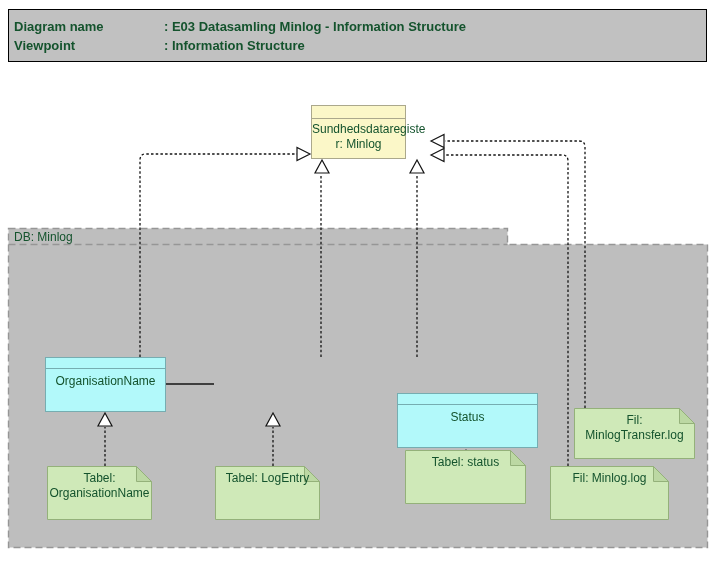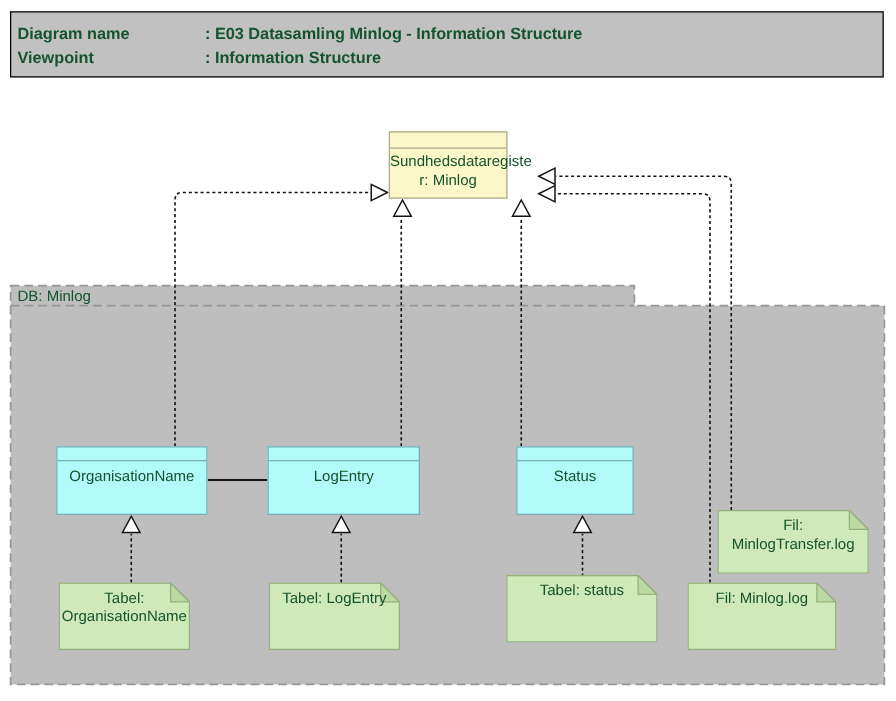--- a/index.html
+++ b/index.html
@@ -33,32 +33,32 @@
 
   
   .entity{
     position:absolute;top:357px;height:55px;
     background:#b2f9fa;border:1px solid #76adb1;
   }
   .entity-band{height:11px;border-bottom:1px solid #76adb1;}
   .entity-label{text-align:center;font-size:12px;padding-top:5px;}
   .entity-org{left:45px;width:121px;}
   .entity-logentry{left:214px;width:122px;}
-  .entity-status{left:413px;width:94px;}
+  .entity-status{left:397px;width:141px;margin-top:36px;}
 
   
   .note{position:absolute;}
   .note svg{position:absolute;left:0;top:0;}
   .note-text{
     position:absolute;left:0;top:0;width:100%;height:100%;
     text-align:center;font-size:12px;line-height:15px;padding-top:5px;
   }
   .note-tabel-org{left:47px;top:466px;width:105px;height:44px;}
   .note-tabel-logentry{left:215px;top:466px;width:105px;height:38px;}
-  .note-tabel-status{left:405px;top:460px;width:121px;height:54px;}
+  .note-tabel-status{left:405px;top:450px;width:121px;height:54px;}
   .note-fil-minlog{left:550px;top:466px;width:119px;height:54px;}
   .note-fil-transfer{left:574px;top:408px;width:121px;height:51px;}
 </style>
 </head>
 <body>
 
 <div class="canvas">
 
   <svg class="layer" viewBox="0 0 717 561">
 
@@ -103,24 +103,20 @@
     <div class="register-band"></div>
     <div class="register-label">
       <div>Sundhedsdataregiste</div>
       <div>r: Minlog</div>
     </div>
   </div>
 
   <div class="entity entity-org">
     <div class="entity-band"></div>
     <div class="entity-label">OrganisationName</div>
-  </div>
-  <div class="entity entity-logentry">
-    <div class="entity-band"></div>
-    <div class="entity-label">LogEntry</div>
   </div>
   <div class="entity entity-status">
     <div class="entity-band"></div>
     <div class="entity-label">Status</div>
   </div>
 
   <div class="note note-tabel-org">
     <svg width="105" height="54" viewBox="0 0 105 54">
       <path d="M0.5,0.5 H89.5 L104.5,15.5 V53.5 H0.5 Z" fill="#cfe9b8" stroke="#94b17a"></path>
       <path d="M89.5,0.5 L89.5,15.5 L104.5,15.5 Z" fill="#bcd8a3" stroke="#94b17a"></path>

